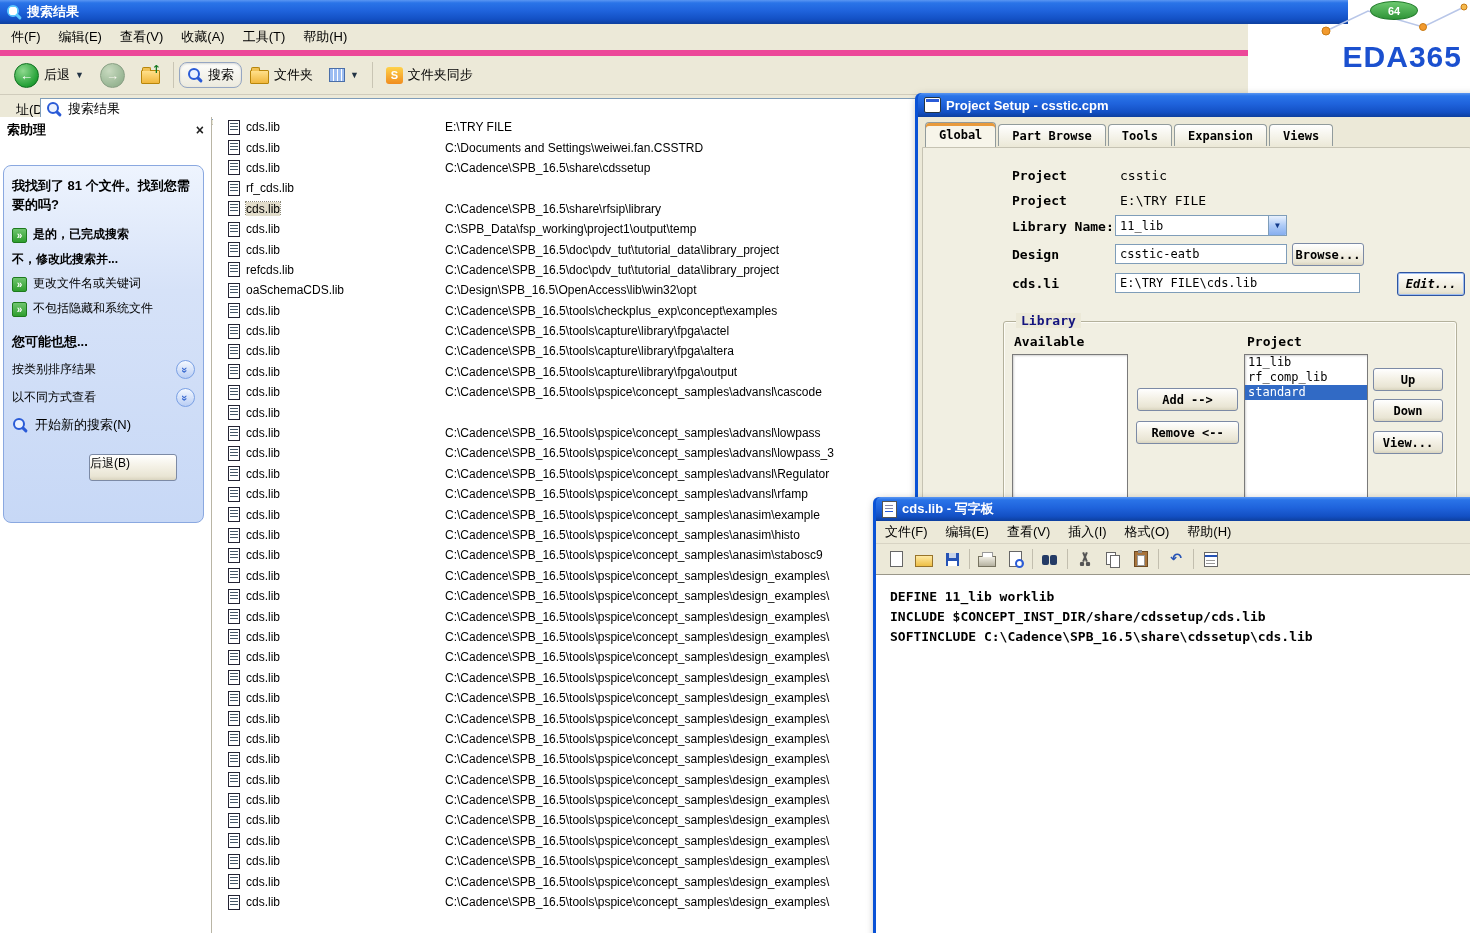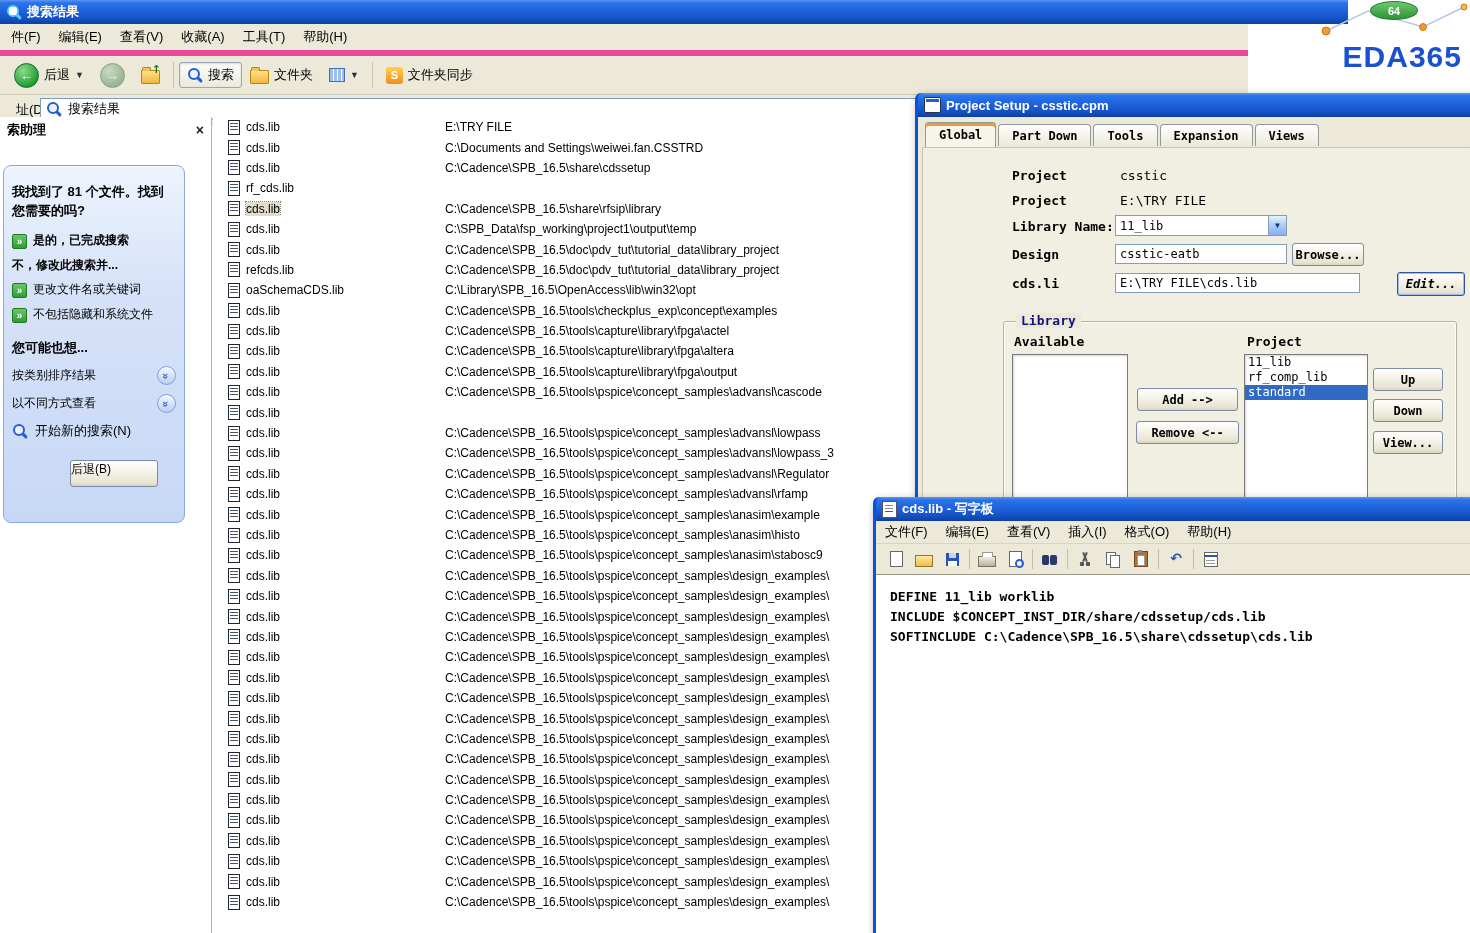--- a/index.html
+++ b/index.html
@@ -13,21 +13,21 @@
     background:linear-gradient(#ffffff,#f4f1e6 45%,#e9e5d4 85%,#d9d4bf);
     border:1px solid #7c8aa5;border-radius:3px;cursor:default;}
   .tb-sep{width:1px;height:26px;background:#c9c5b4;margin:0 5px;flex:none;}
   
   #explorer{position:absolute;left:0;top:0;width:1348px;height:933px;background:#fff;z-index:1;}
   #explorer .titlebar{border-radius:0;}
   .menubar{height:26px;background:#ece9d8;border-bottom:6px solid #ec4899;display:flex;align-items:center;padding-left:2px;}
   .menu-item{padding:3px 9px;font-size:13px;}
   .toolbar{height:38px;background:#ece9d8;border-bottom:1px solid #d0ccbc;display:flex;align-items:center;padding-left:6px;}
   .tb-btn{display:inline-flex;align-items:center;gap:5px;padding:3px 7px;border:1px solid transparent;border-radius:3px;font-size:13px;}
-  .tb-btn.active{border-color:#95a6c2;background:linear-gradient(#fdfdfb,#eceade);box-shadow:inset 0 1px 2px rgba(0,0,0,.15);}
+  .tb-btn.active{border-color:#95a6c2;background:linear-gradient(#fdfdfb,#eceade);box-shadow:inset 0 1px 2px rgba(0,0,0,.15);border-radius:8px;}
   .caret{font-size:9px;color:#234;}
   .circ{width:23px;height:23px;border-radius:50%;flex:none;
     background:radial-gradient(circle at 35% 30%,#8ed98e,#23a035 70%,#157a24);
     border:1px solid #0f7020;color:#fff;display:flex;align-items:center;justify-content:center;font-weight:bold;font-size:13px;}
   .circ.disabled{filter:grayscale(.55) opacity(.55);}
   .folder-ico{width:17px;height:12px;background:linear-gradient(#ffe08a,#f0b73c);
     border:1px solid #b8860b;border-radius:1px;position:relative;margin-top:3px;flex:none;}
   .folder-ico::before{content:"";position:absolute;top:-4px;left:0;width:7px;height:3px;
     background:#f0c154;border:1px solid #b8860b;border-bottom:none;border-radius:2px 2px 0 0;}
   .up-arrow{position:absolute;right:-2px;top:-8px;color:#157a24;font-weight:bold;font-size:11px;font-family:"DejaVu Sans",sans-serif;}
@@ -40,22 +40,22 @@
     background:linear-gradient(#ffd24a,#f08c1e);color:#fff;font-weight:bold;font-size:11px;
     display:flex;align-items:center;justify-content:center;}
   .addressbar{height:29px;background:#ece9d8;border-bottom:1px solid #c8c4b4;position:relative;display:flex;align-items:center;}
   .addr-label{margin-left:16px;font-size:13px;}
   .addr-field{position:absolute;left:40px;top:3px;height:22px;width:1290px;background:#fff;
     border:1px solid #7f9db9;display:flex;align-items:center;padding:0 5px;gap:6px;font-size:13px;box-sizing:border-box;}
   
   #assistant{position:absolute;left:0;top:117px;width:212px;bottom:0;background:#fff;border-right:1px solid #b9b5a5;box-sizing:border-box;}
   .assist-header{height:25px;display:flex;align-items:center;padding:0 7px;font-weight:bold;font-size:13px;}
   .assist-close{margin-left:auto;font-weight:bold;font-size:14px;color:#222;}
-  .assist-box{position:absolute;left:3px;top:48px;width:182px;height:358px;box-sizing:border-box;
-    border:1px solid #8aa8e0;border-radius:8px;padding:16px 8px;
+  .assist-box{position:absolute;left:3px;top:48px;width:201px;height:358px;box-sizing:border-box;
+    border:1px solid #8aa8e0;border-radius:8px;padding:10px 8px;
     background:linear-gradient(180deg,#eef4fe 0%,#d6e2f8 35%,#c7d8f6 100%);}
   .assist-heading{font-weight:bold;font-size:13px;line-height:19px;margin-bottom:13px;}
   .assist-opt{display:flex;align-items:flex-start;gap:6px;margin:9px 0;font-size:12px;line-height:15px;}
   .assist-opt.bold{font-weight:bold;}
   .ga{width:13px;height:13px;border-radius:2px;flex:none;margin-top:1px;
     background:linear-gradient(#6fc56f,#2e9e2e);border:1px solid #1d7a1d;
     display:flex;align-items:center;justify-content:center;color:#fff;font-size:10px;font-weight:bold;}
   .assist-maybe{font-weight:bold;font-size:13px;margin:16px 0 6px;}
   .assist-row{display:flex;align-items:center;margin:9px 0;font-size:12px;}
   .chev{margin-left:auto;width:17px;height:17px;border-radius:50%;flex:none;
@@ -323,21 +323,21 @@
               <span class="doc-icon"></span>
               <span class="fname">refcds.lib</span>
             </div>
             <div class="cell-folder">C:\Cadence\SPB_16.5\doc\pdv_tut\tutorial_data\library_project</div>
           </div>
           <div class="file-row">
             <div class="cell-name">
               <span class="doc-icon"></span>
               <span class="fname">oaSchemaCDS.lib</span>
             </div>
-            <div class="cell-folder">C:\Library\SPB_16.5\OpenAccess\lib\win32\opt</div>
+            <div class="cell-folder">C:\Design\SPB_16.5\OpenAccess\lib\win32\opt</div>
           </div>
           <div class="file-row">
             <div class="cell-name">
               <span class="doc-icon"></span>
               <span class="fname">cds.lib</span>
             </div>
             <div class="cell-folder">C:\Cadence\SPB_16.5\tools\checkplus_exp\concept\examples</div>
           </div>
           <div class="file-row">
             <div class="cell-name">
@@ -559,21 +559,21 @@
   </div>
 
   <div id="project-setup" class="win">
     <div class="titlebar">
       <span class="win-ico"></span>
       <span>Project Setup - csstic.cpm</span>
     </div>
     <div class="win-body">
       <div class="ps-tabs">
           <div class="tab active">Global</div>
-          <div class="tab">Part Down</div>
+          <div class="tab">Part Browse</div>
           <div class="tab">Tools</div>
           <div class="tab">Expansion</div>
           <div class="tab">Views</div>
         </div>
       <div class="ps-page"></div>
 
       <span class="ps-lab" style="left:94px;top:51px;">Project</span>
       <span class="ps-val" style="left:202px;top:51px;">csstic</span>
       <span class="ps-lab" style="left:94px;top:76px;">Project</span>
       <span class="ps-val" style="left:202px;top:76px;">E:\TRY FILE</span>

